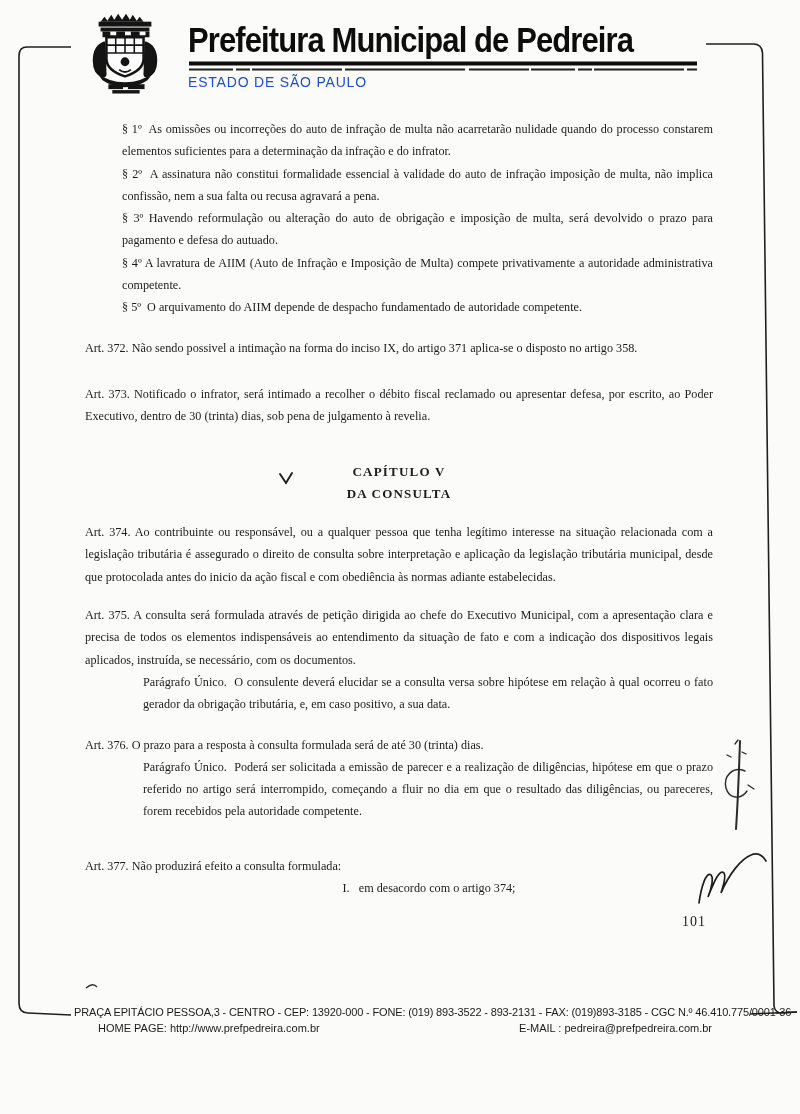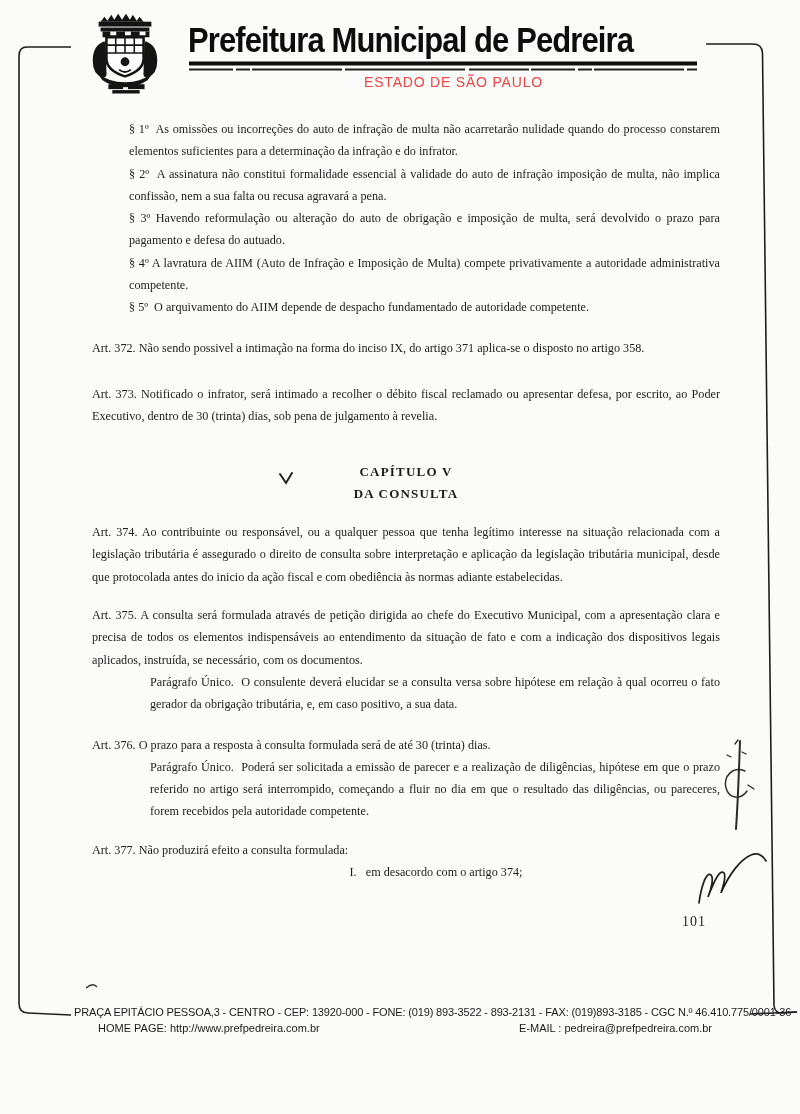--- a/index.html
+++ b/index.html
@@ -14,36 +14,36 @@
 
   
   .logo{position:absolute;left:86px;top:8px;width:78px;height:86px;}
   .hdr-title{
     position:absolute;left:188px;top:20px;width:640px;
     font-family:"Liberation Sans","DejaVu Sans",sans-serif;
     font-weight:bold;font-size:35px;letter-spacing:-1px;color:#0d0d0d;
     transform:scaleX(0.885);transform-origin:left top;white-space:nowrap;
   }
   .hdr-sub{
-    position:absolute;left:199px;top:74px;width:509px;text-align:center;
+    position:absolute;left:188px;top:74px;width:509px;text-align:left;
     font-family:"Liberation Sans","DejaVu Sans",sans-serif;
-    font-size:14px;letter-spacing:0.8px;color:#ef4444;
+    font-size:14px;letter-spacing:0.8px;color:#1d4ed8;
   }
 
   
   .doc{
-    position:absolute;left:92px;top:118px;width:628px;
+    position:absolute;left:85px;top:118px;width:628px;
     font-size:12.2px;line-height:22.3px;text-align:justify;
   }
   .blk{margin:0;}
   .section{margin-left:37px;}
   .paragrafo{margin-left:58px;}
   .item{margin-left:60px;text-align:center;}
   .chapter{text-align:center;font-weight:bold;letter-spacing:1.2px;font-size:13px;}
-  .g16{margin-top:16px;} .g18{margin-top:18px;font-family:Liberation Serif, serif;} .g20{margin-top:16px;}
+  .g16{margin-top:16px;} .g18{margin-top:18px;font-family:Liberation Serif, serif;} .g20{margin-top:32px;}
   .g22{margin-top:24px;} .g28{margin-top:16px;} .g33{margin-top:33px;}
 
   .pagenum{position:absolute;left:682px;top:914px;font-size:14px;letter-spacing:1px;}
 
   
   .footer{
     position:absolute;left:0;top:1006px;width:800px;
     font-family:"Liberation Sans","DejaVu Sans",sans-serif;
     color:#1b1b1b;
   }

